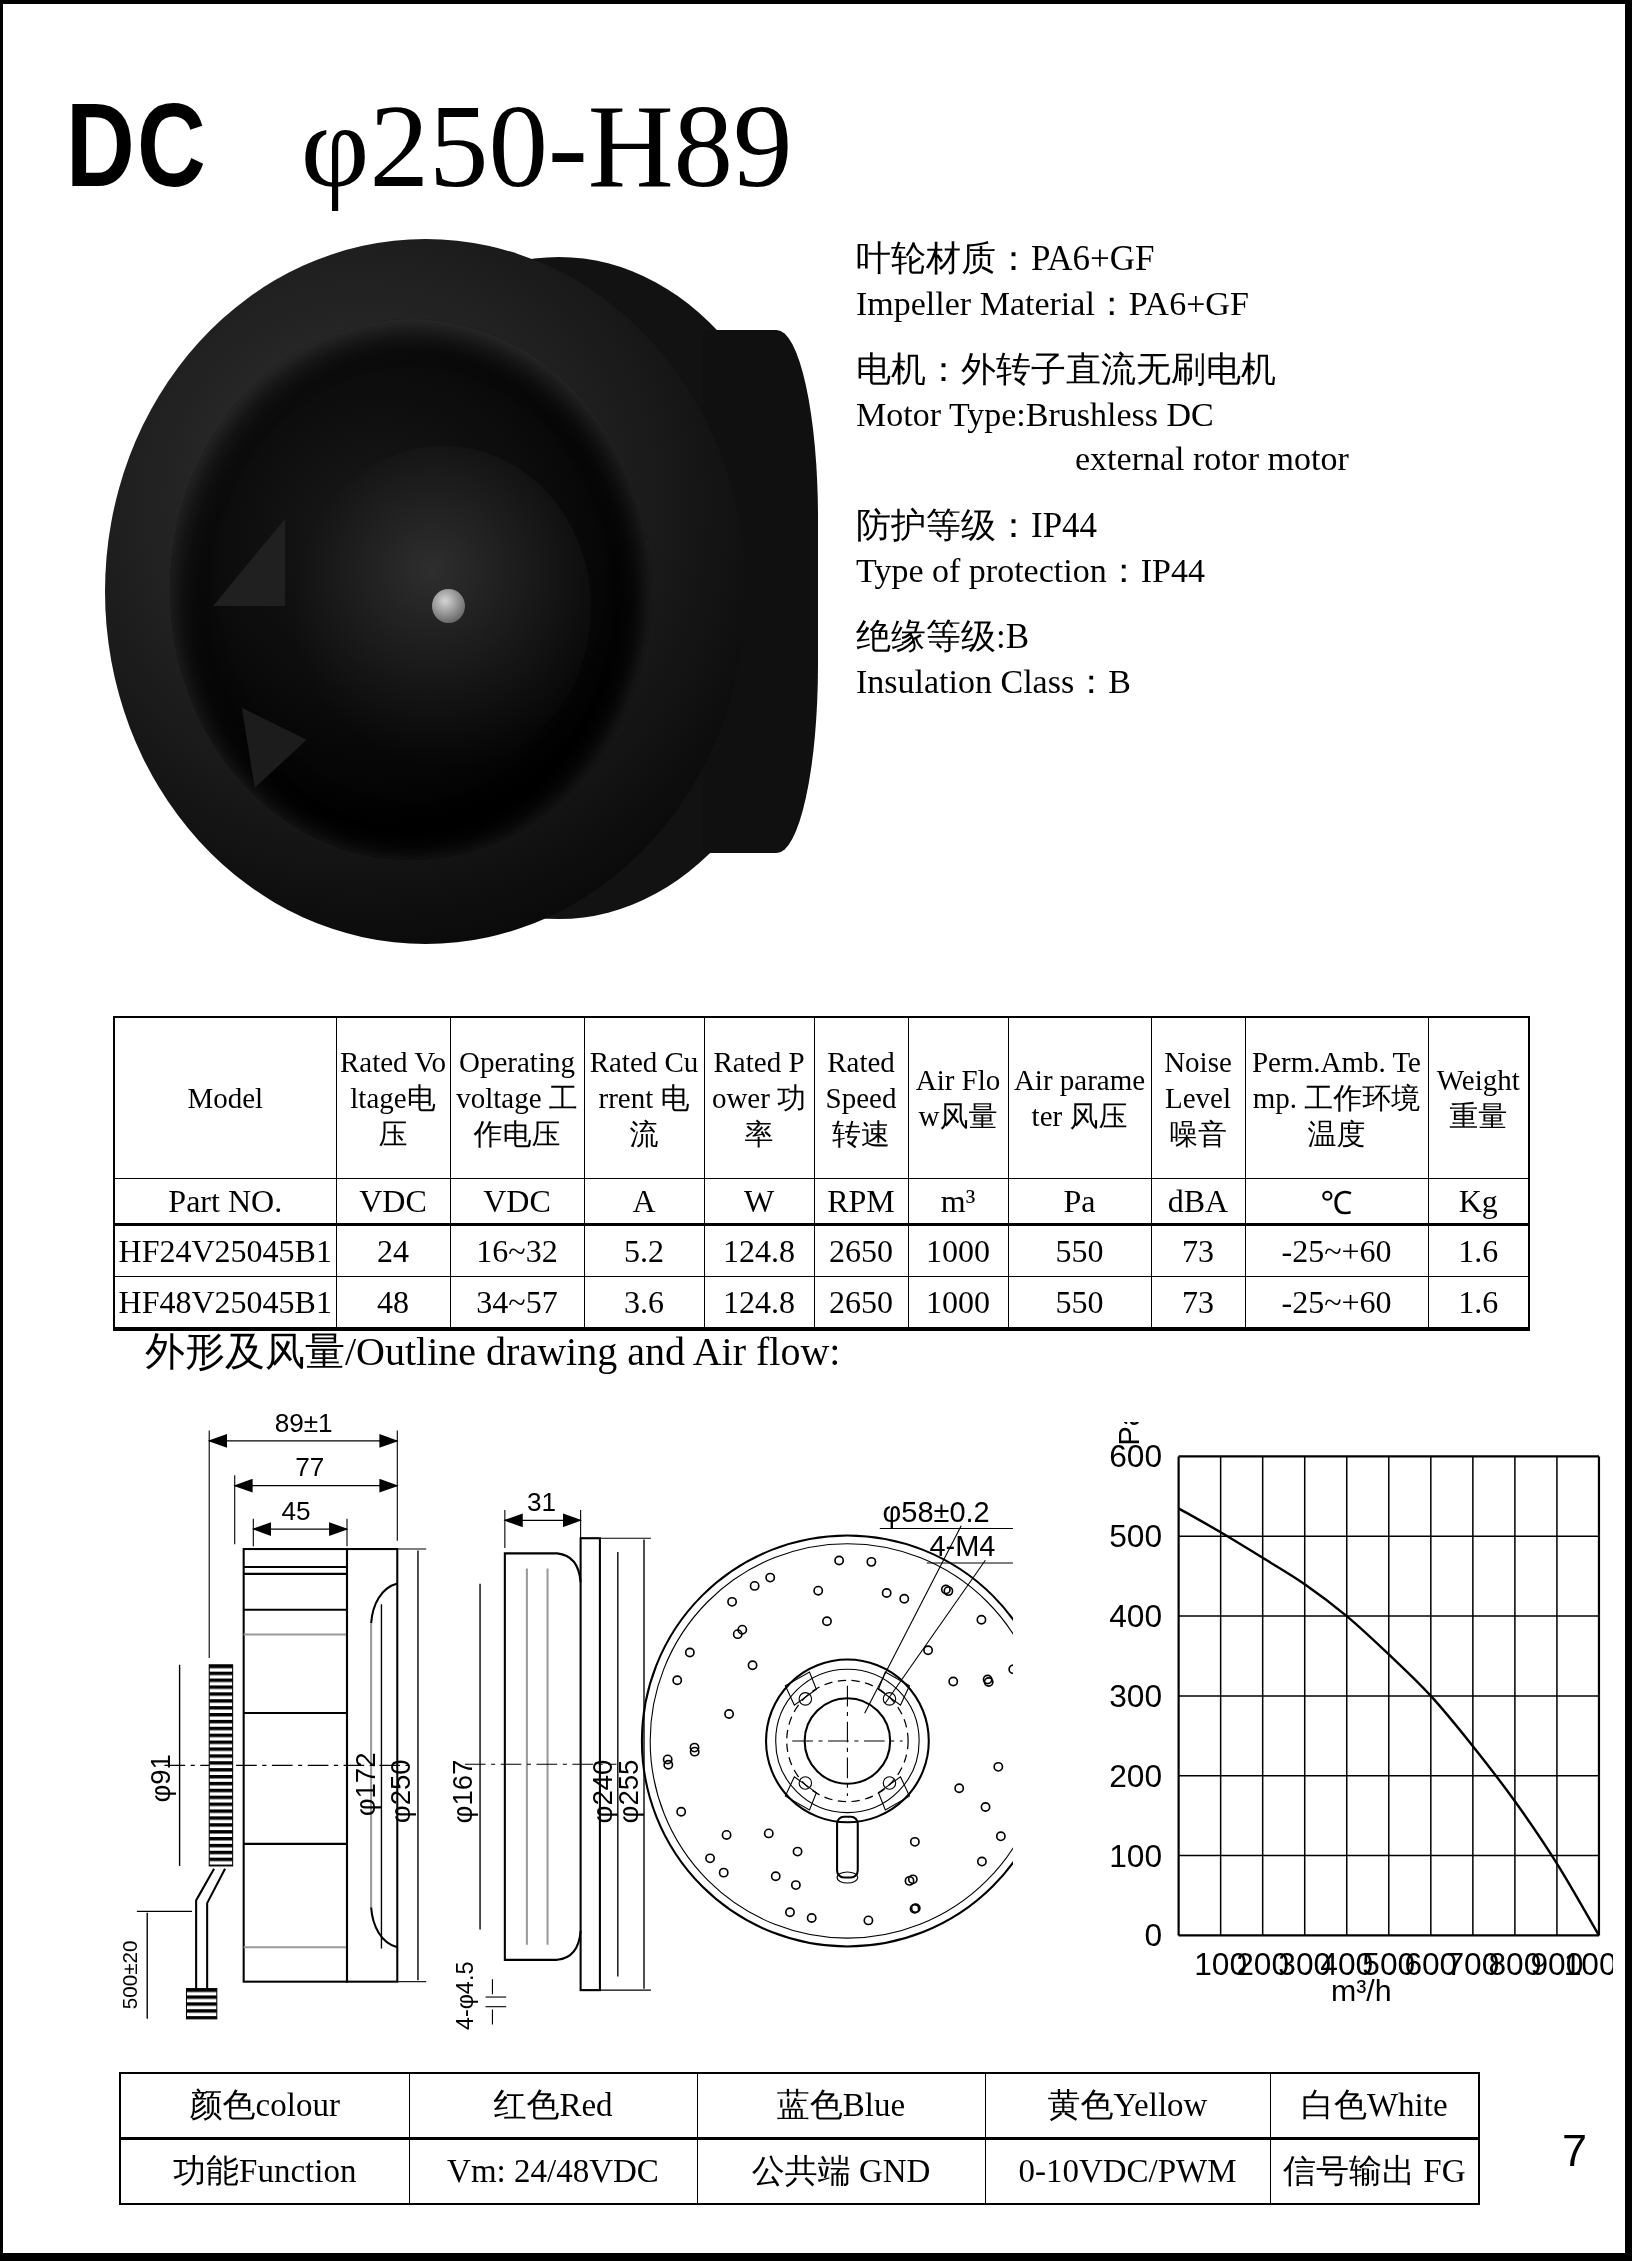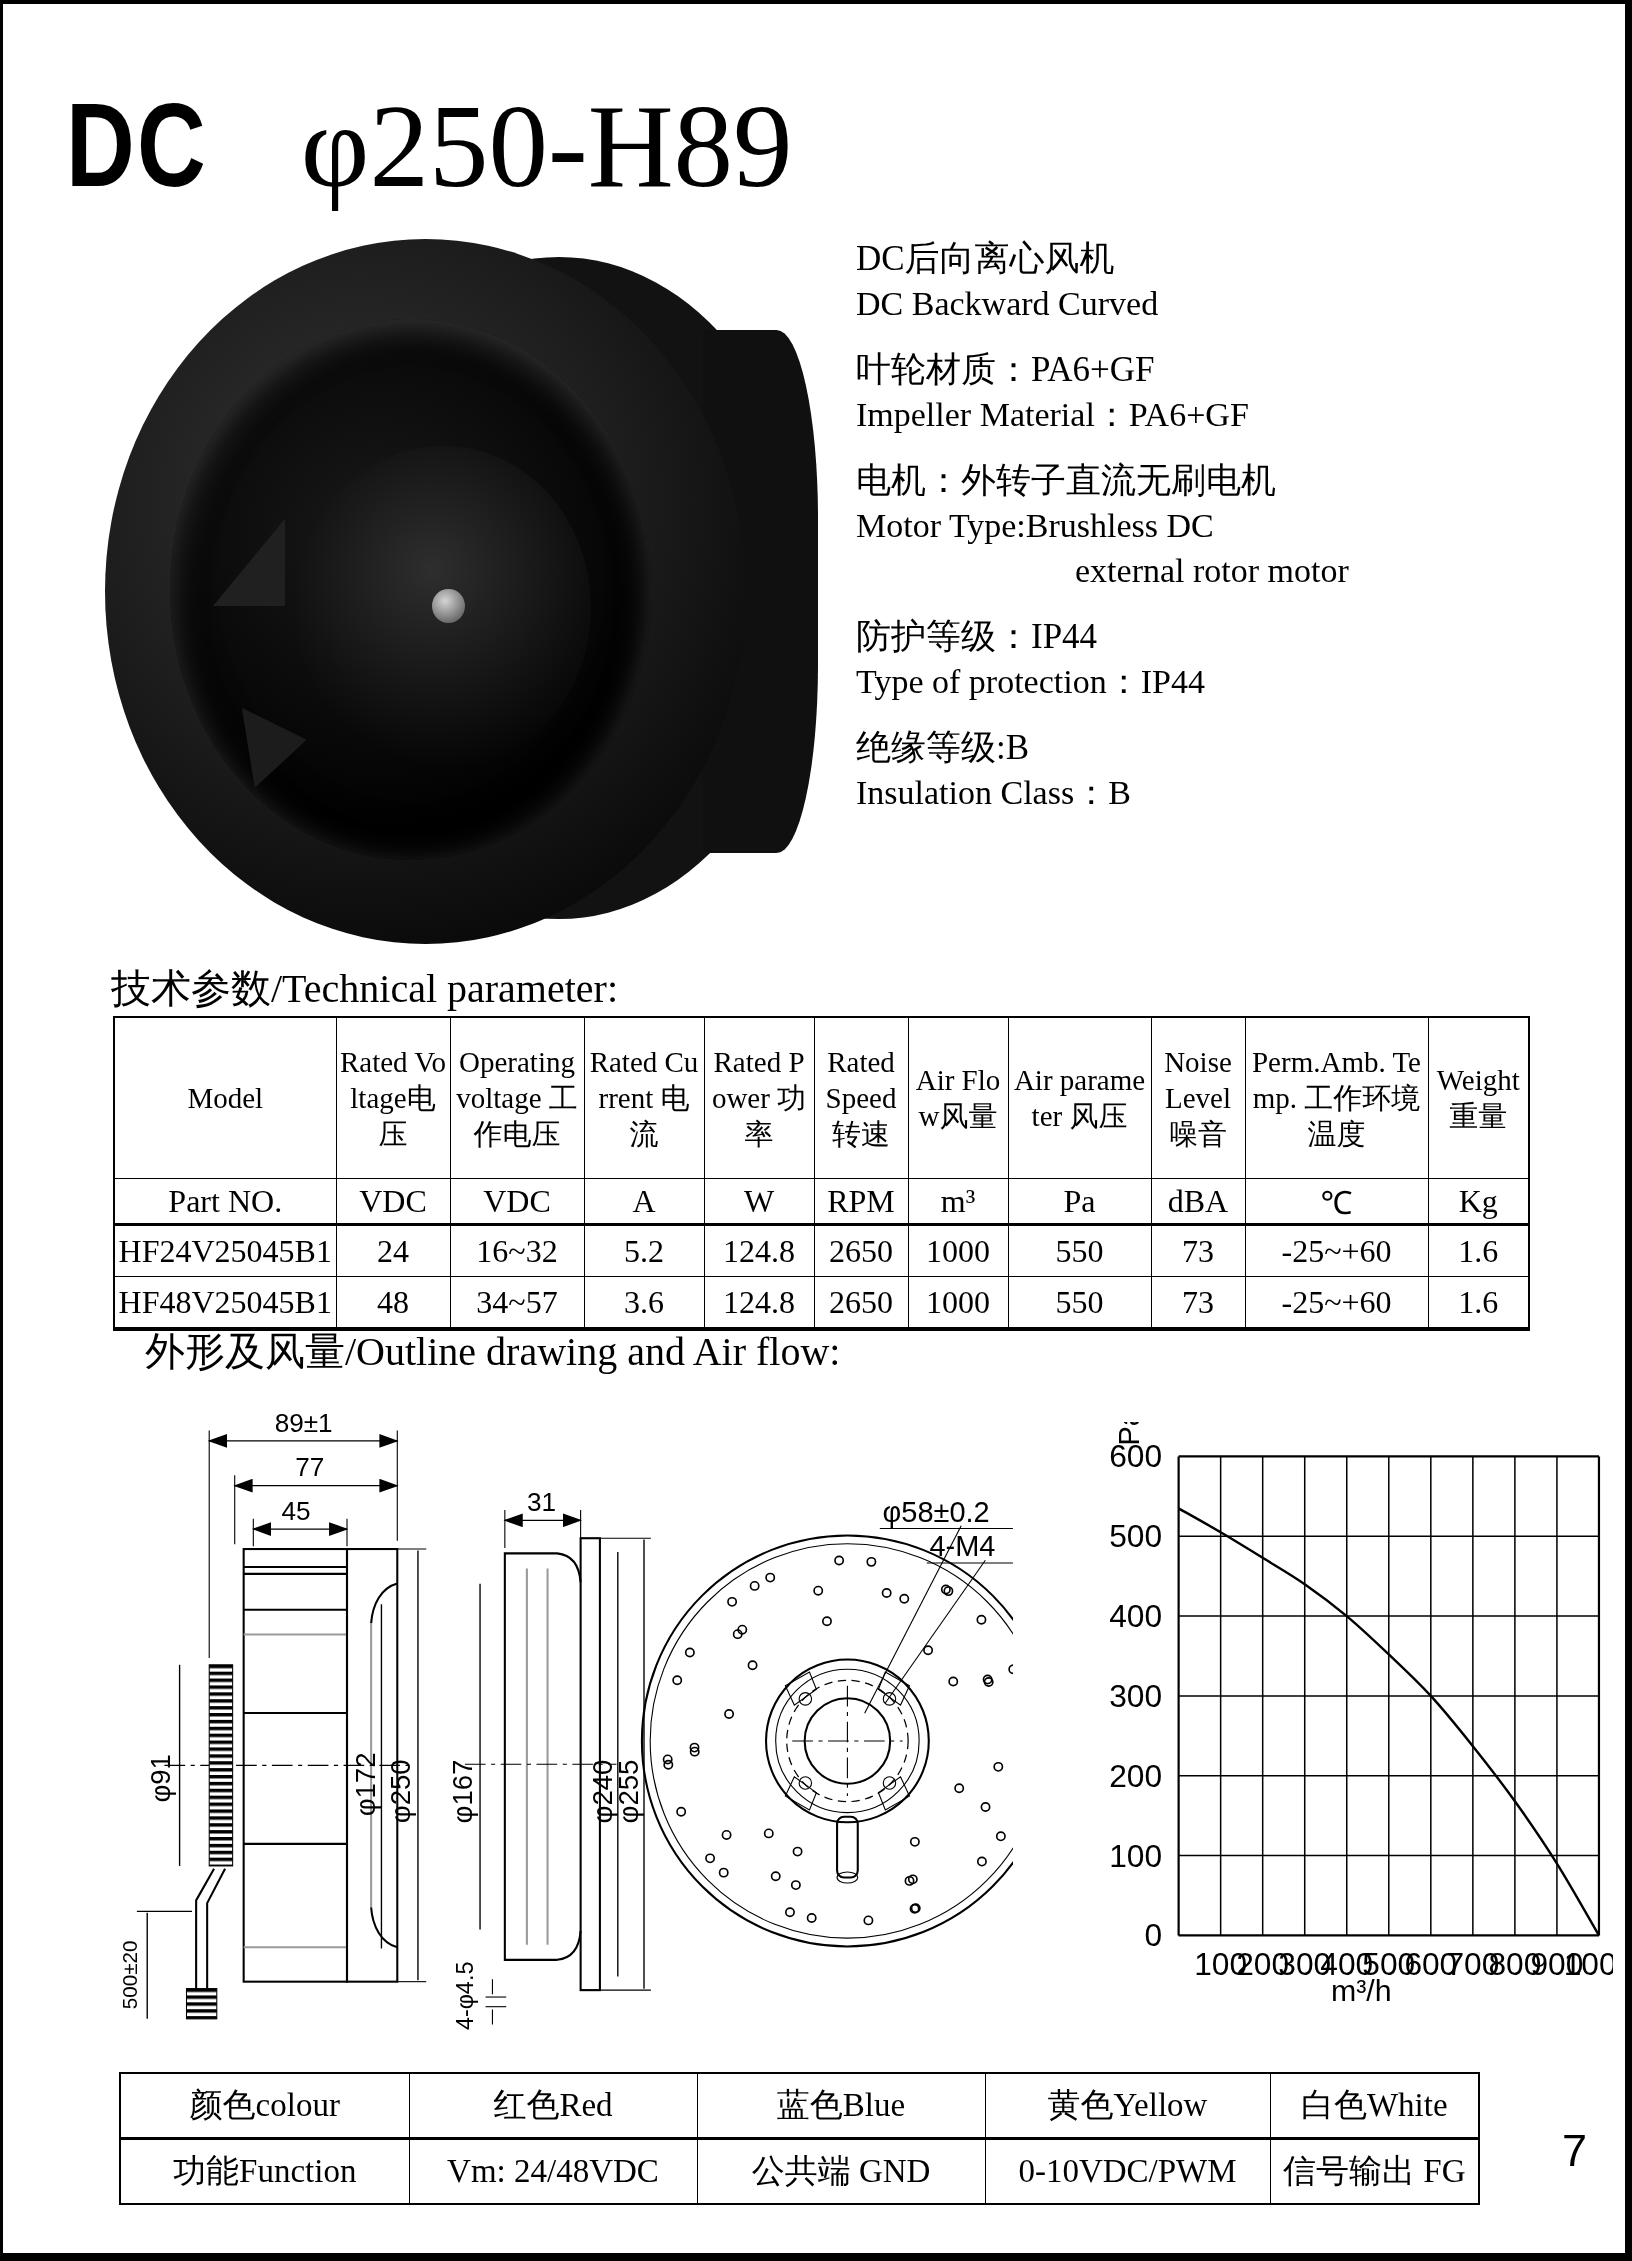--- a/index.html
+++ b/index.html
@@ -73,44 +73,39 @@
     <div class="side"></div>
     <div class="ring"></div>
     <div class="inlet"></div>
     <div class="notch1"></div>
     <div class="notch2"></div>
     <div class="cone"></div>
     <div class="axle"></div>
   </div>
 
   <div class="specs">
-    <div class="sg">
-      <div class="zh">DC后向离心风机</div>
-      <div class="en">DC Backward Curved</div>
-    </div>
     <div class="sg">
       <div class="zh">叶轮材质：PA6+GF</div>
       <div class="en">Impeller Material：PA6+GF</div>
     </div>
     <div class="sg">
       <div class="zh">电机：外转子直流无刷电机</div>
       <div class="en">Motor Type:Brushless DC</div>
       <div class="en indent">external rotor motor</div>
     </div>
     <div class="sg">
       <div class="zh">防护等级：IP44</div>
       <div class="en">Type of protection：IP44</div>
     </div>
     <div class="sg">
       <div class="zh">绝缘等级:B</div>
       <div class="en">Insulation Class：B</div>
     </div>
   </div>
 
-  <div class="tech-heading">技术参数/Technical parameter:</div>
   <table class="tech-table">
     <colgroup>
       <col style="width:222px">
         <col style="width:114px">
         <col style="width:134px">
         <col style="width:120px">
       <col style="width:110px">
         <col style="width:94px">
         <col style="width:100px">
         <col style="width:143px">

